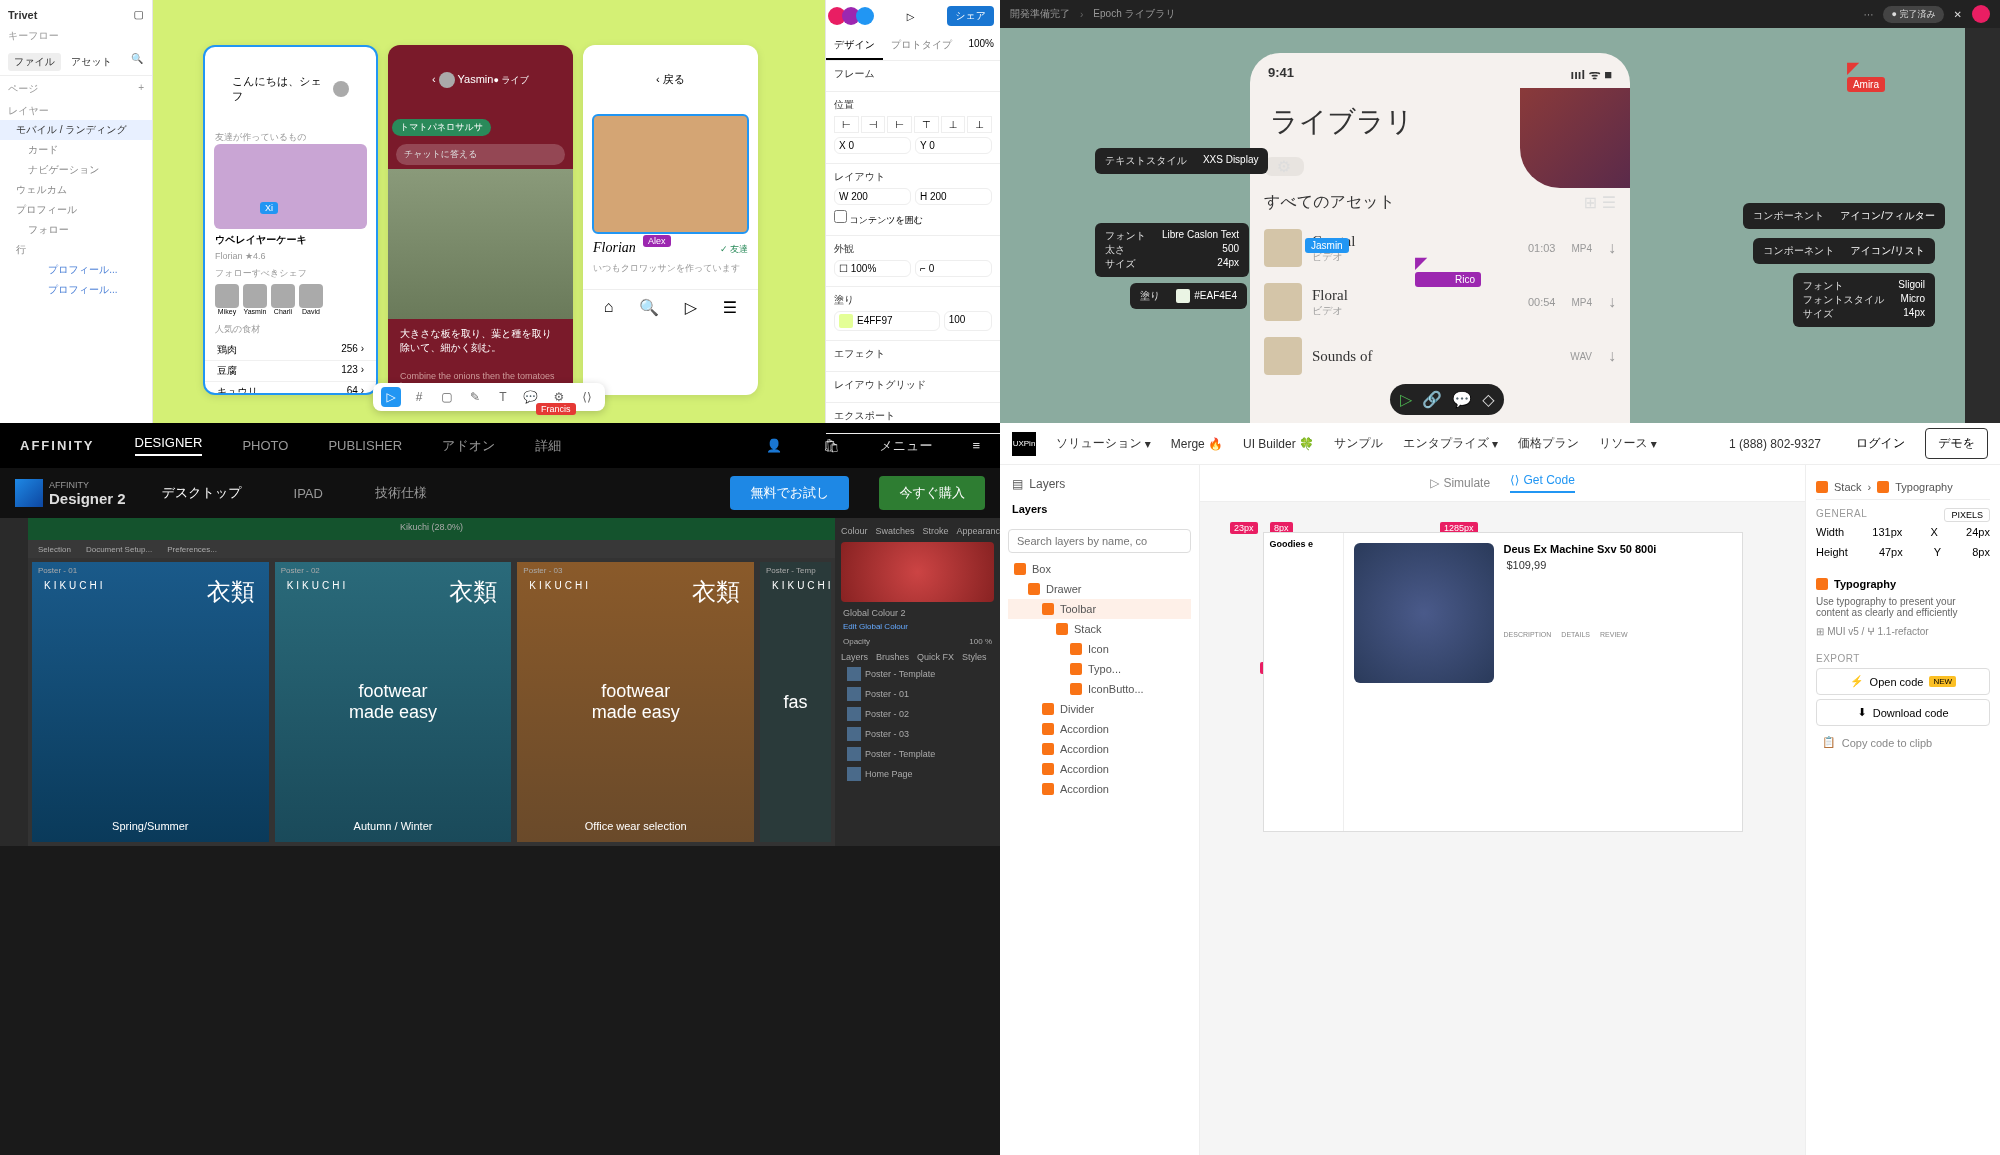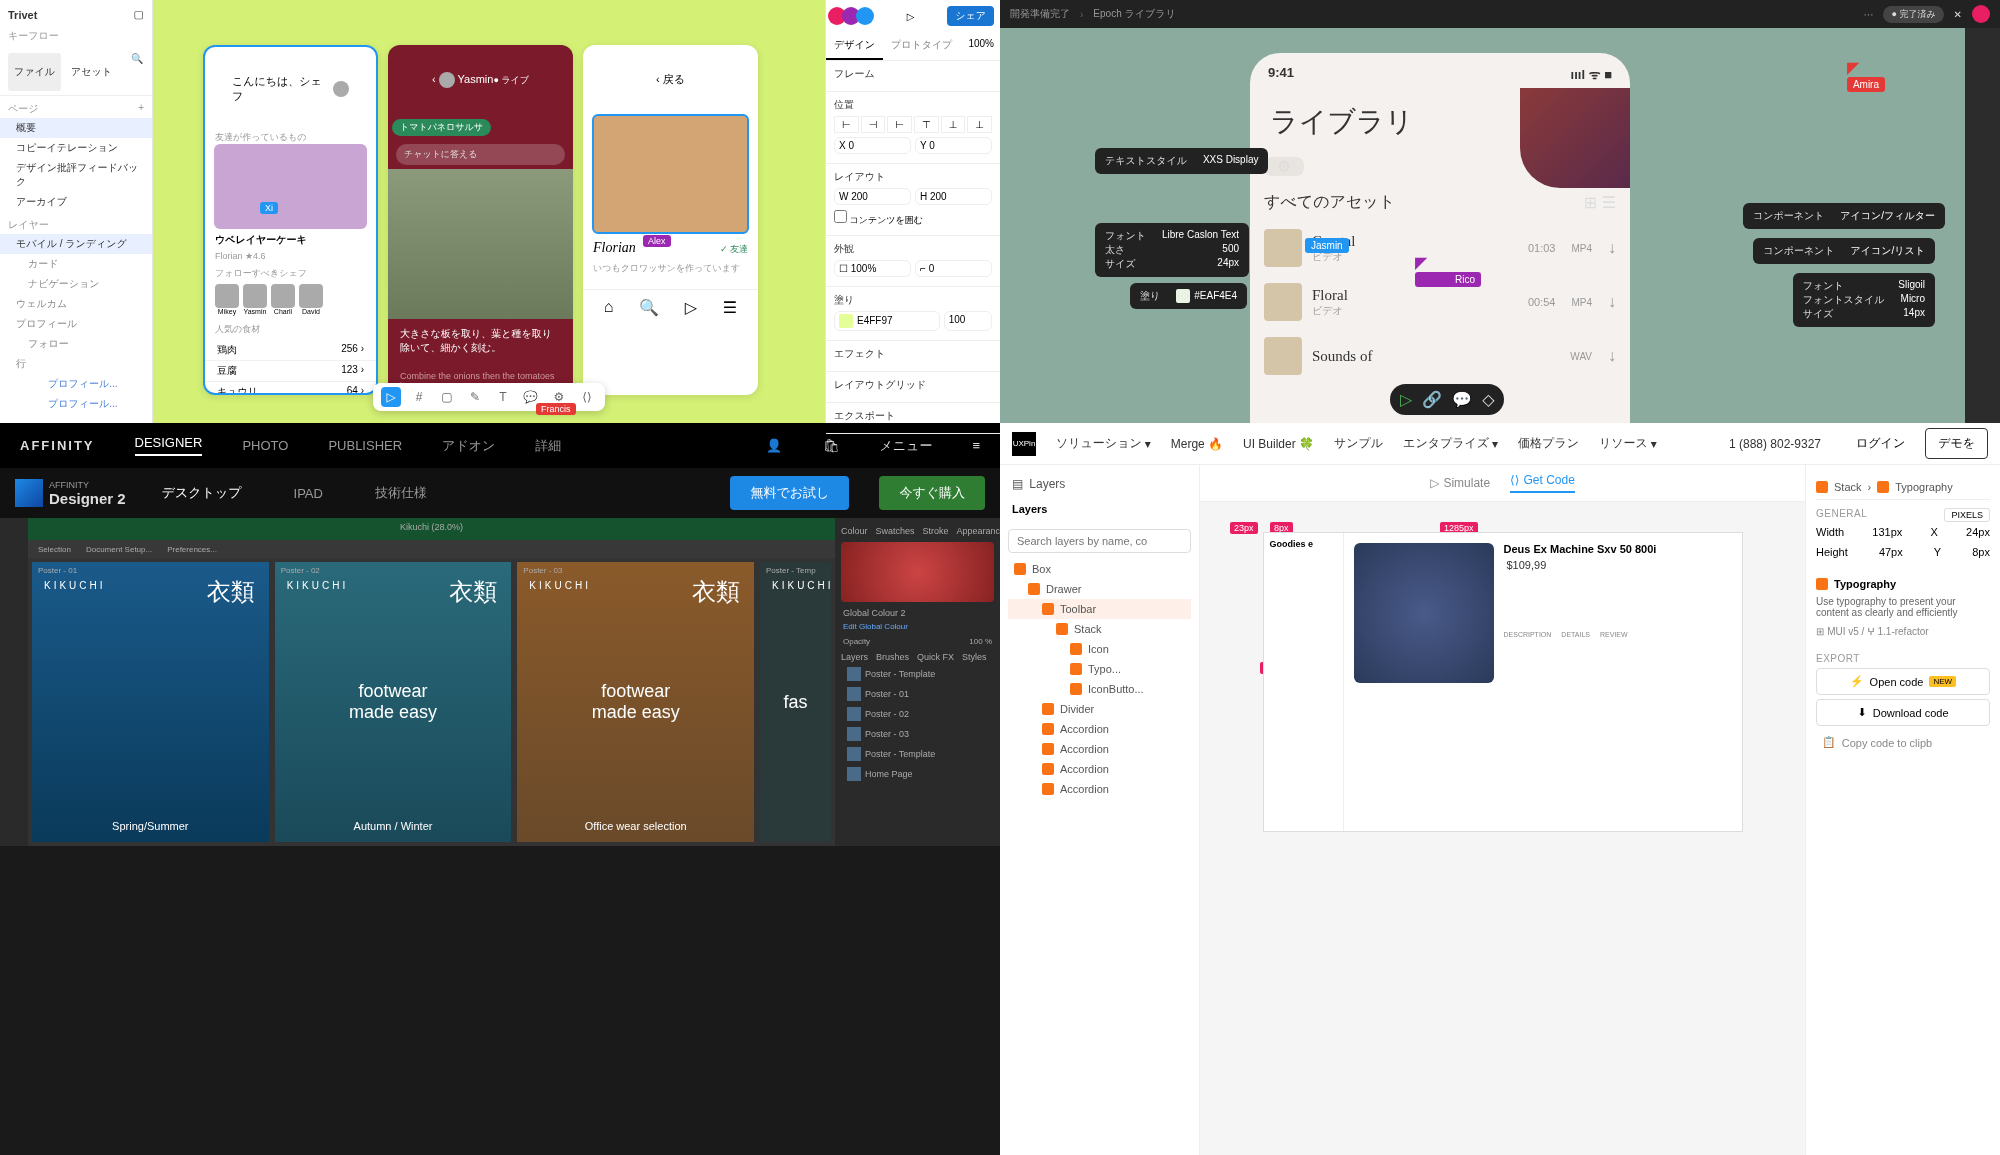--- a/index.html
+++ b/index.html
@@ -7,21 +7,21 @@
 
 .grid { display: grid; grid-template-columns: 1fr 1fr; grid-template-rows: 423px 1fr; width: 100%; height: 100%; }
 
 
 .p1 { background: #fff; display: flex; position: relative; }
 .p1-sidebar { width: 153px; background: #fff; border-right: 1px solid #e5e5e5; font-size: 11px; color: #333; }
 .p1-sb-top { padding: 8px; display: flex; justify-content: space-between; align-items: center; }
 .p1-sb-title { font-weight: 600; }
 .p1-sb-sub { font-size: 10px; color: #999; padding: 0 8px 6px; }
 .p1-tabs { display: flex; gap: 4px; padding: 4px 8px; border-bottom: 1px solid #eee; font-size: 10px; }
-.p1-tab { padding: 12px 6px; }
+.p1-tab { padding: 2px 6px; }
 .p1-tab.active { background: #eee; border-radius: 3px; }
 .p1-sec-label { font-size: 10px; color: #999; padding: 6px 8px 2px; display: flex; justify-content: space-between; }
 .p1-item { padding: 3px 8px 3px 16px; font-size: 10px; color: #333; }
 .p1-item.sel { background: #e8f0ff; }
 .p1-item.sub { padding-left: 28px; color: #888; }
 .p1-item.subsub { color: #888; }
 .p1-item.blue { color: #4a7fd6; padding-left: 48px; }
 
 .p1-canvas { flex: 1; background: #d4f075; position: relative; }
 .card { background: #fff; border-radius: 12px; position: absolute; box-shadow: 0 2px 8px rgba(0,0,0,0.1); overflow: hidden; }
@@ -164,26 +164,20 @@
     <div class="p1-sb-sub">キーフロー</div>
     <div class="p1-tabs">
       <span class="p1-tab active">ファイル</span>
       <span class="p1-tab">アセット</span>
       <span style="margin-left:auto">🔍</span>
     </div>
     <div class="p1-sec-label">
           <span>ページ</span>
           <span>+</span>
         </div>
-    <div id="p1-pages">
-          <div class="p1-item sel">概要</div>
-          <div class="p1-item">コピーイテレーション</div>
-          <div class="p1-item">デザイン批評フィードバック</div>
-          <div class="p1-item">アーカイブ</div>
-        </div>
     <div class="p1-sec-label">
           <span>レイヤー</span>
         </div>
     <div id="p1-layers">
           <div class="p1-item sel">モバイル / ランディング</div>
           <div class="p1-item sub">カード</div>
           <div class="p1-item sub">ナビゲーション</div>
           <div class="p1-item subsub">ウェルカム</div>
           <div class="p1-item subsub">プロフィール</div>
           <div class="p1-item sub">フォロー</div>

